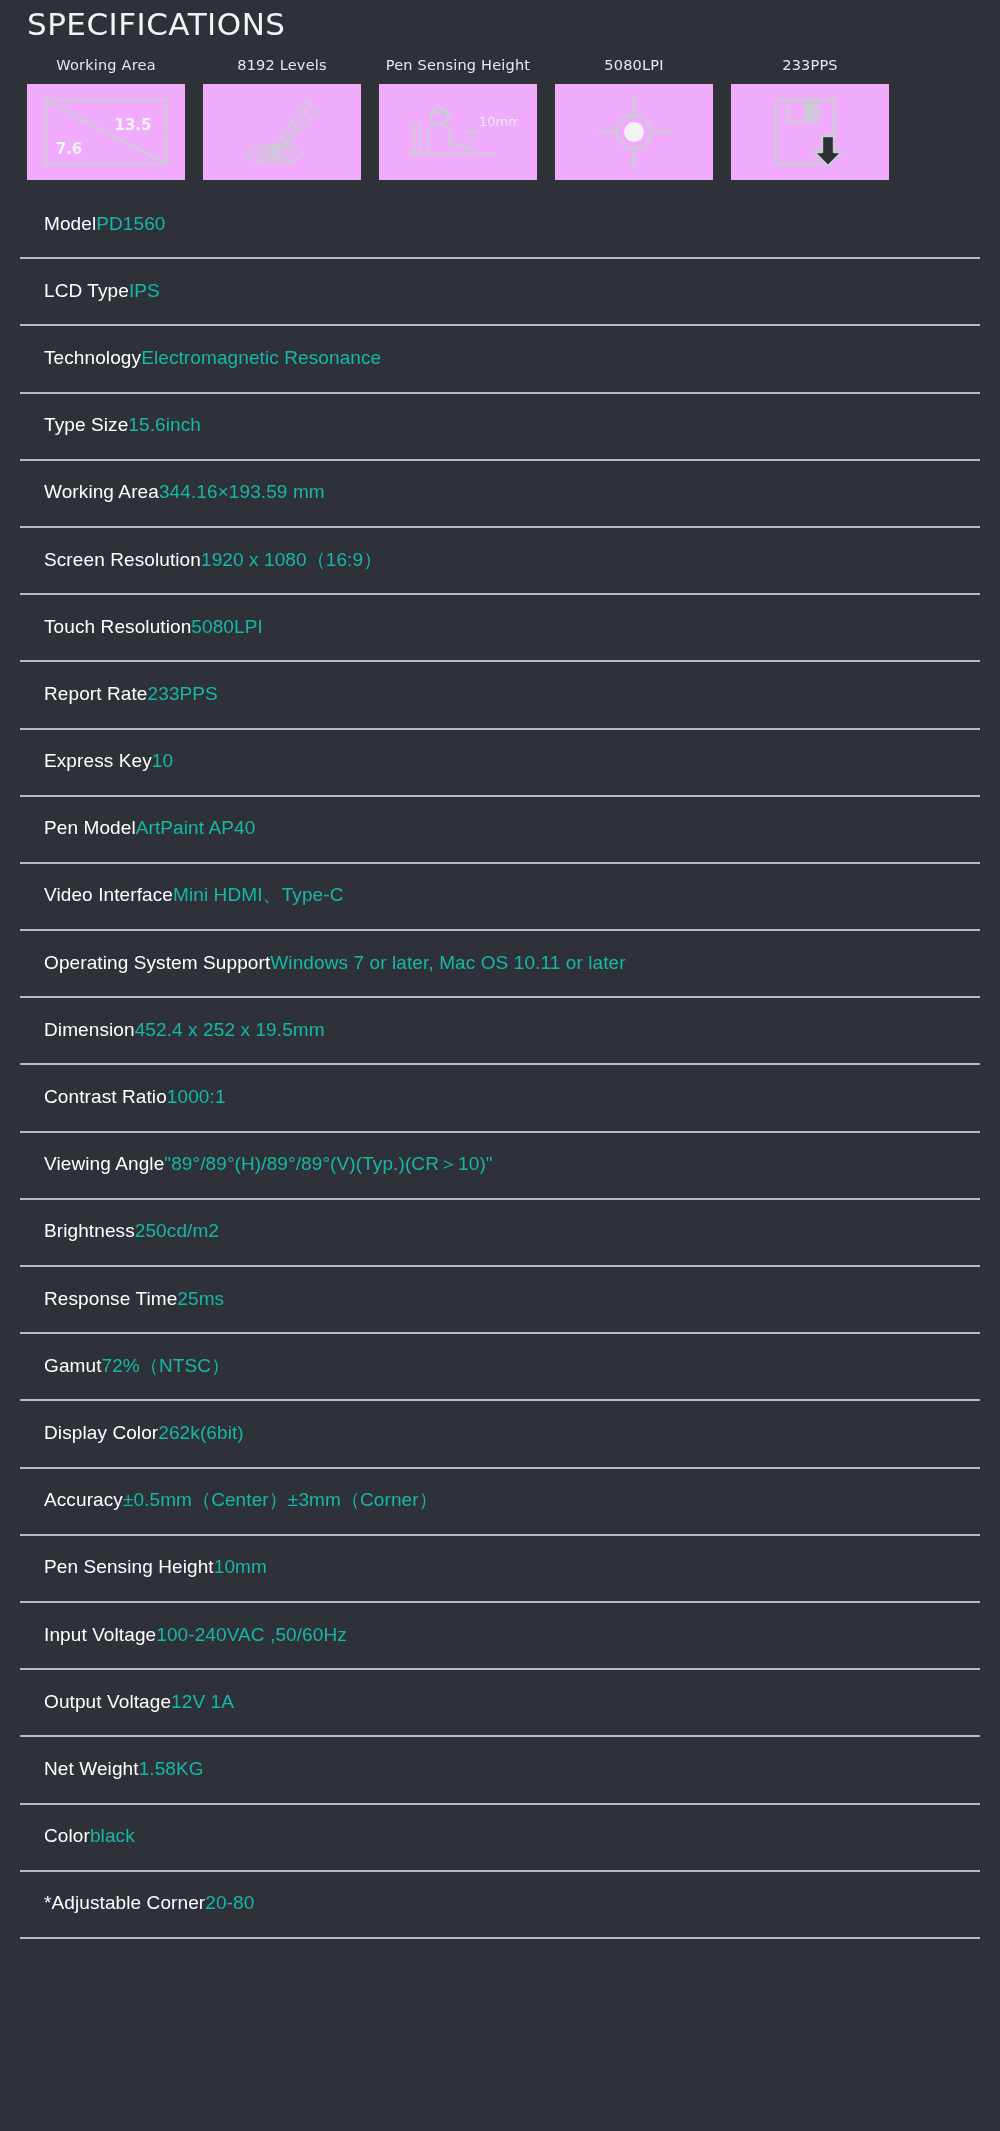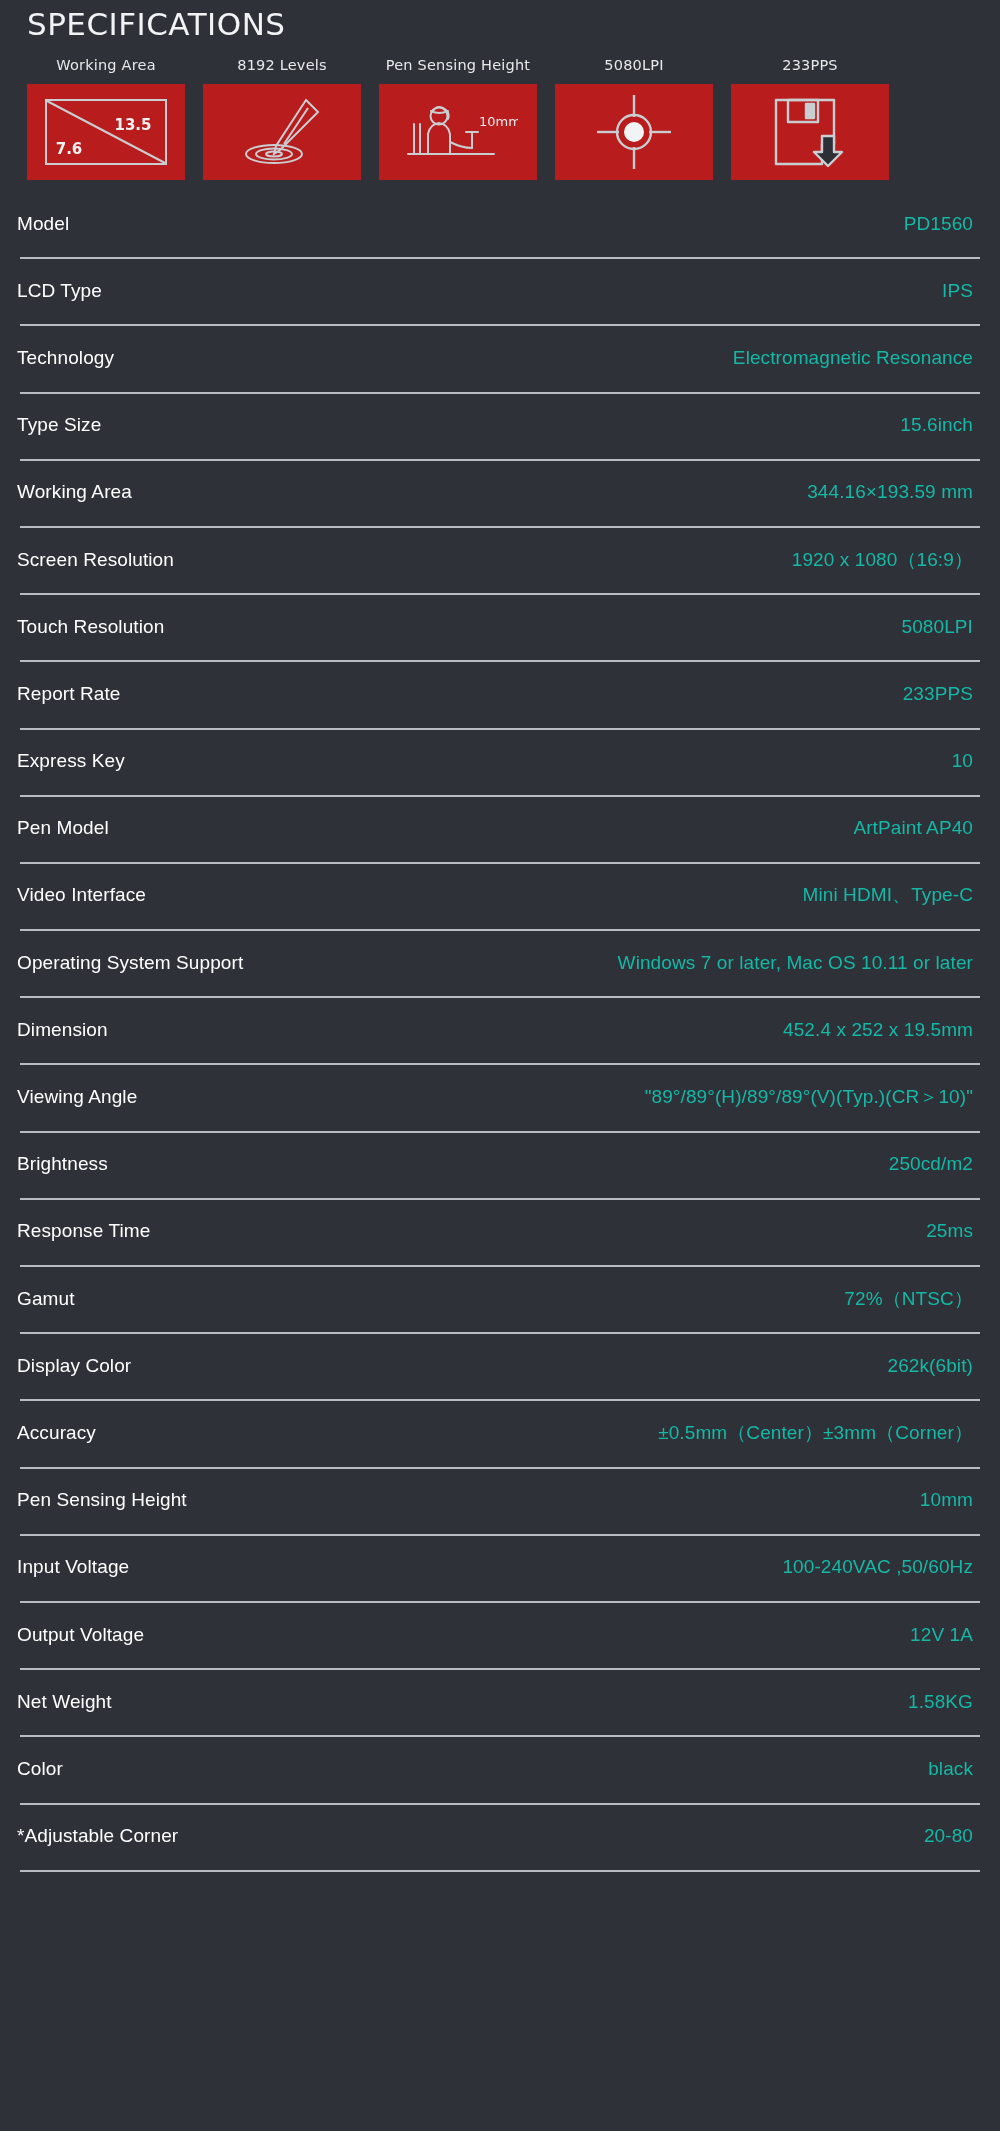--- a/index.html
+++ b/index.html
@@ -53,41 +53,40 @@
     color: #e6e8ea;
     font-family: "DejaVu Sans", sans-serif;
     letter-spacing: 0.2px;
     white-space: nowrap;
     margin-bottom: 11px;
     text-align: center;
   }
   .feature-box {
     width: 158px;
     height: 96px;
-    background: #b91c1c;
+    background: #f0abfc;
     display: flex;
     align-items: center;
     justify-content: center;
   }
   .feature-box svg { display: block; }
 
   
   .spec-table {
     position: absolute;
     left: 0px;
     top: 190px;
     width: 1000px;
   }
   .spec-row {
     position: relative;
     height: 67.2px;
     display: flex;
     align-items: center;
-    justify-content: space-between;
-    padding: 0 27px 0 17px;
+    padding: 0 27px 0 44px;
   }
   .spec-row + .spec-row::before,
   .table-end-rule {
     content: "";
     position: absolute;
     left: 20px;
     right: 20px;
     top: 0;
     height: 2px;
     background: #b9bdc2;
@@ -252,20 +251,24 @@
     </div>
     <div class="spec-row">
       <div class="spec-key">Operating System Support</div>
       <div class="spec-val">Windows 7 or later, Mac OS 10.11 or later</div>
     </div>
     <div class="spec-row">
       <div class="spec-key">Dimension</div>
       <div class="spec-val">452.4 x 252 x 19.5mm</div>
     </div>
     <div class="spec-row">
+      <div class="spec-key">Contrast Ratio</div>
+      <div class="spec-val">1000:1</div>
+    </div>
+    <div class="spec-row">
       <div class="spec-key">Viewing Angle</div>
       <div class="spec-val">"89°/89°(H)/89°/89°(V)(Typ.)(CR＞10)"</div>
     </div>
     <div class="spec-row">
       <div class="spec-key">Brightness</div>
       <div class="spec-val">250cd/m2</div>
     </div>
     <div class="spec-row">
       <div class="spec-key">Response Time</div>
       <div class="spec-val">25ms</div>

